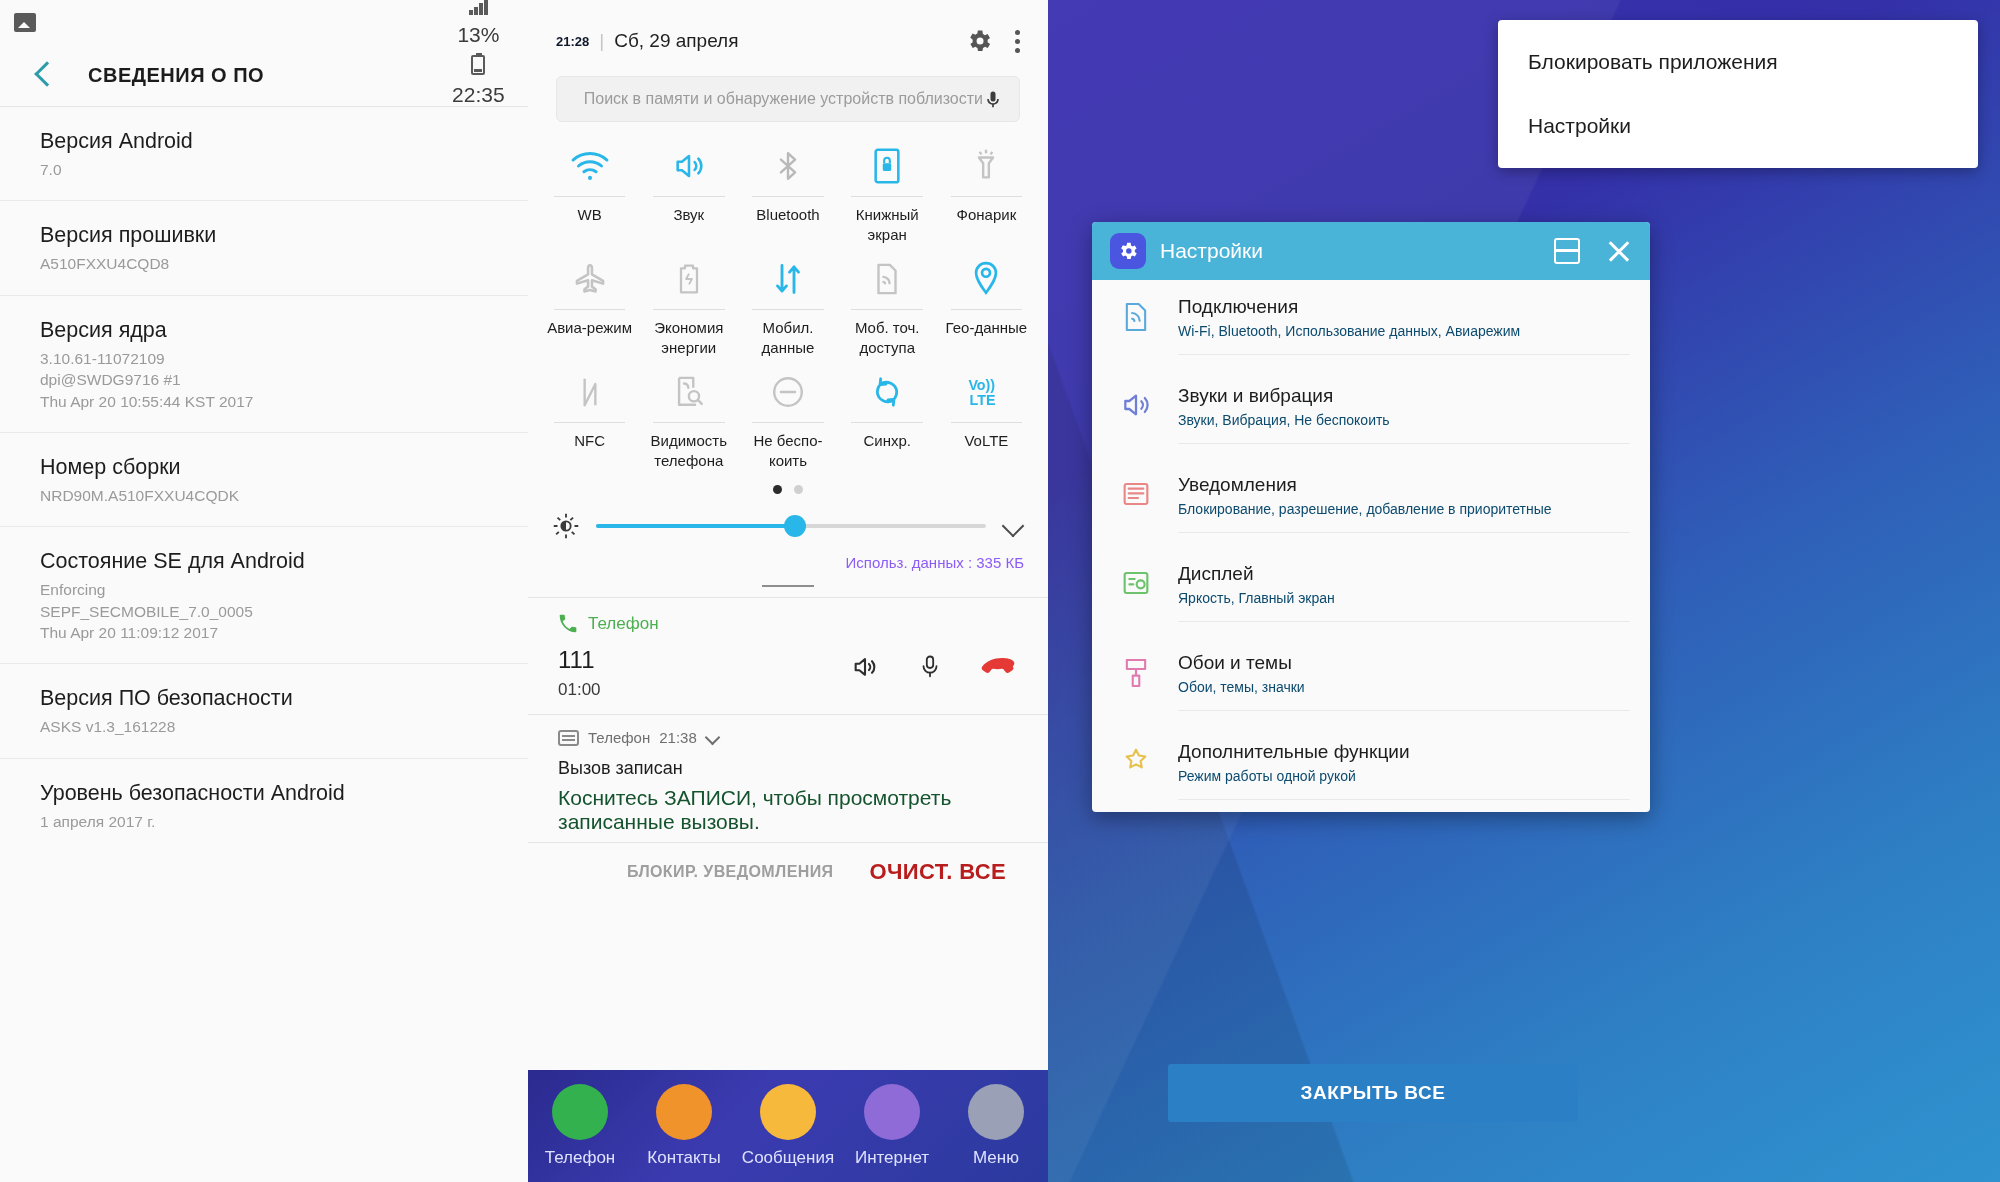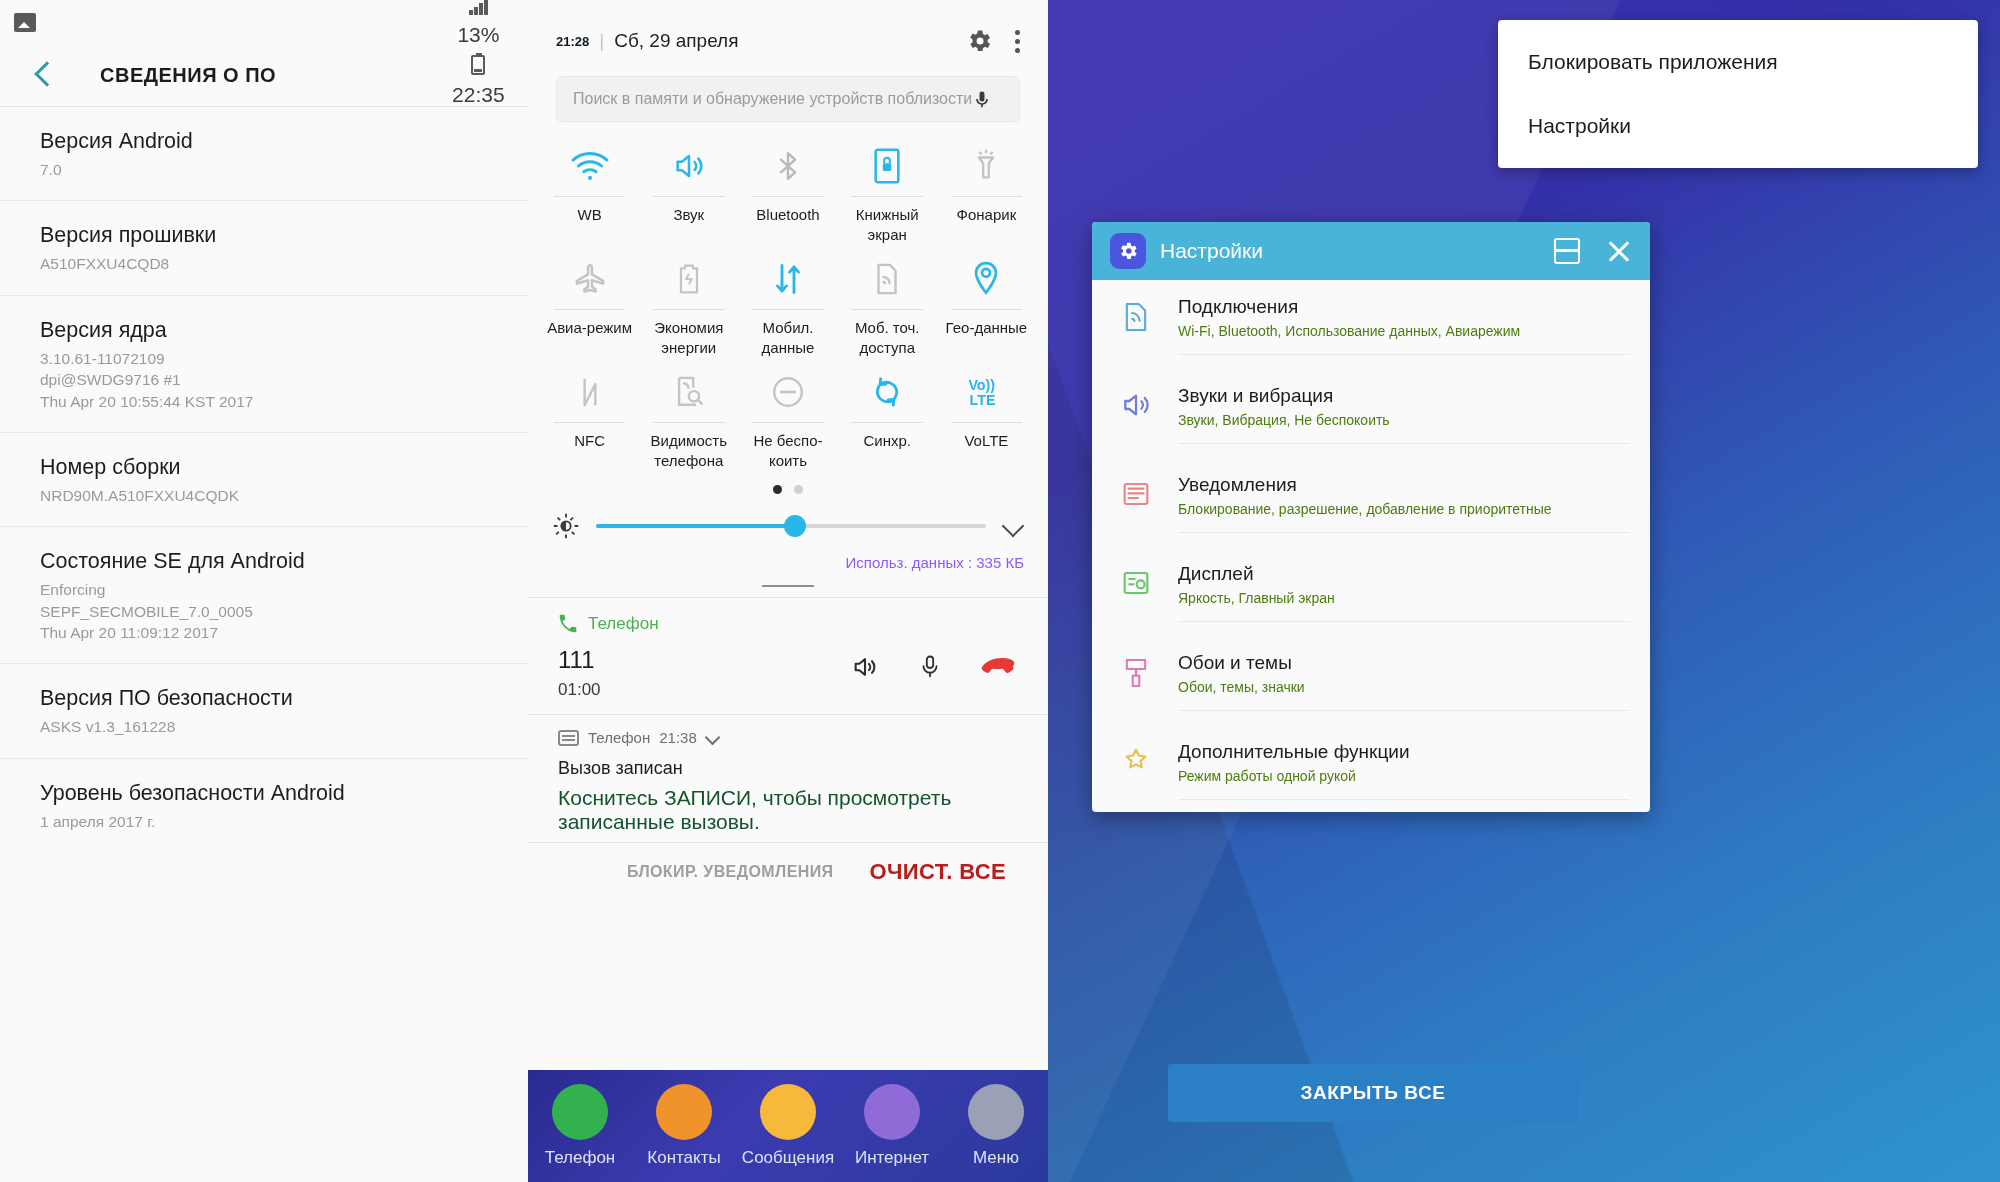--- a/index.html
+++ b/index.html
@@ -36,21 +36,21 @@
   .batt::before{content:"";position:absolute;top:-4px;left:3px;width:6px;height:3px;background:#5a5a5a;}
   .batt::after{content:"";position:absolute;left:1px;right:1px;bottom:1px;height:3px;background:#5a5a5a;}
 
   .p1-appbar { height: 62px; display:flex; align-items:center; padding:0 0 0 30px; }
   .back-chev { width: 26px; height: 26px; position: relative; flex:0 0 26px; }
   .back-chev::before{
     content:""; position:absolute; left:8px; top:3px; width:15px; height:15px;
     border-left:3px solid #2e9ca8; border-bottom:3px solid #2e9ca8;
     transform: rotate(45deg);
   }
-  .p1-title { font-size:20px; font-weight:bold; letter-spacing:.5px; color:#1c1c1c; margin-left:44px; }
+  .p1-title { font-size:20px; font-weight:bold; letter-spacing:.5px; color:#1c1c1c; margin-left:32px; }
   .p1-divider { height:1px; background:#e6e6e6; }
   .p1-list { padding: 0 0 0 0; }
   .p1-item { padding: 22px 30px 20px 40px; border-bottom:1px solid #eaeaea; margin-left:0;}
   .p1-item:last-child{border-bottom:none;}
   .p1-item .lbl { font-size:21.5px; color:#1d1d1d; margin-bottom:5px; }
   .p1-item .sub { font-size:15.5px; color:#9a9a9a; line-height:1.38; }
 
   
   .panel2 { width: 520px; height:1182px; flex:0 0 520px; background:#fafafa; position:relative; overflow:hidden; }
   .qp-top { padding: 20px 28px 0 28px; }
@@ -58,21 +58,21 @@
   .qp-time { font-size:13px; color:#0f172a; font-weight:bold; }
   .qp-sep { color:#c5c5c5; margin:0 10px; font-size:19px;}
   .qp-date { font-size:19px; color:#1f1f1f; }
   .qp-head-icons { margin-left:auto; display:flex; align-items:center; gap:22px; }
   .gearwrap{position:relative;width:28px;height:28px;display:flex;align-items:center;justify-content:center;}
   .kebab { display:flex; flex-direction:column; gap:4px; align-items:center;}
   .kebab i{width:5px;height:5px;border-radius:50%;background:#555;display:block;}
 
   .qp-search {
     margin-top:14px; height:46px; background:#f1f1f1; border:1px solid #e7e7e7; border-radius:6px;
-    display:flex; align-items:center; padding:8px 16px;
+    display:flex; align-items:center; padding:8px 16px;justify-content:flex-end;
   }
   .qp-search .ph { font-size:16px; color:#9b9b9b; }
 
   .tiles { display:grid; grid-template-columns:repeat(5,1fr); padding: 16px 12px 0 12px; }
   .tile { display:flex; flex-direction:column; align-items:center; padding-bottom:6px; }
   .tile .ic { height:56px; display:flex; align-items:center; justify-content:center; }
   .tile .tline { width:72%; height:1px; background:#dedede; margin:2px 0 8px 0;}
   .tile .tl { font-size:15px; color:#1e1e1e; text-align:center; line-height:1.3; min-height:40px;}
 
   .dots { display:flex; justify-content:center; gap:12px; margin:8px 0 4px 0;}
@@ -147,21 +147,21 @@
   .ic-split{width:26px;height:26px;border:2.5px solid #fff;border-radius:3px;position:relative;}
   .ic-split::after{content:"";position:absolute;left:-1px;right:-1px;top:9px;height:2.5px;background:#fff;}
   .ic-close{width:26px;height:26px;position:relative;}
   .ic-close::before,.ic-close::after{content:"";position:absolute;left:0;top:12px;width:26px;height:2.8px;background:#fff;}
   .ic-close::before{transform:rotate(45deg);} .ic-close::after{transform:rotate(-45deg);}
   .mw-list{height:532px;overflow:hidden;}
   .mw-item{display:flex;align-items:flex-start;gap:20px;padding:16px 20px 14px 22px;}
   .mw-ic{width:44px;flex:0 0 44px;display:flex;align-items:center;justify-content:center;padding-top:4px;}
   .mw-txt{flex:1;border-bottom:1px solid #e9e9e9;padding-bottom:15px;}
   .mw-txt .t{font-size:19px;color:#1d1d1d;}
-  .mw-txt .s{font-size:14px;color:#4d7c0f;margin-top:5px;}
+  .mw-txt .s{font-size:14px;color:#0c4a6e;margin-top:5px;}
   .closeall {
     position:absolute; left:120px; bottom:60px; width:410px; height:58px;
     background:#2b7fc4; color:#fff; display:flex; align-items:center; justify-content:center;
     font-size:19px; font-weight:bold; letter-spacing:.6px; border-radius:3px;
   }
   svg{display:block;}
 </style>
 </head>
 <body>
 

